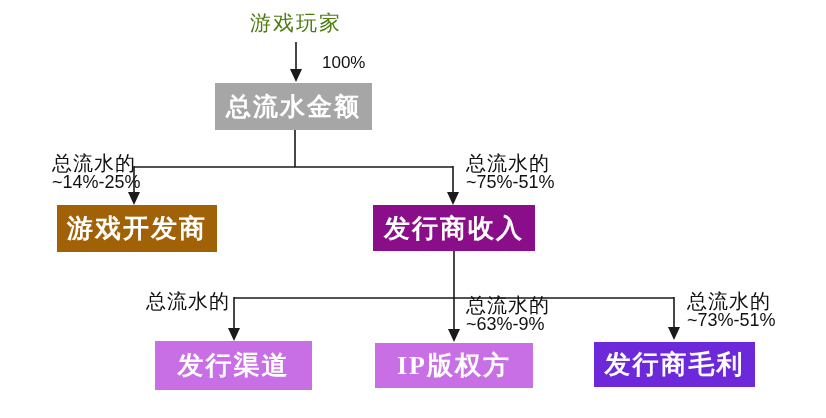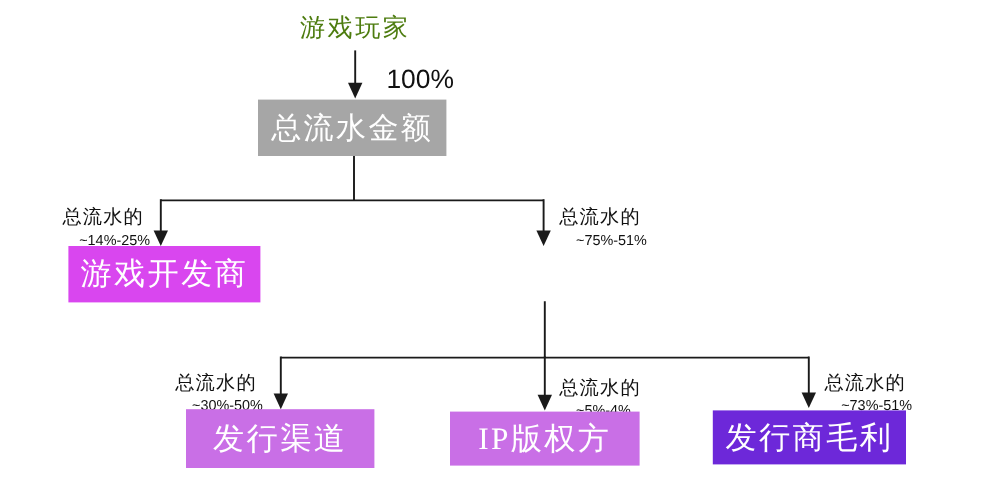--- a/index.html
+++ b/index.html
@@ -16,67 +16,65 @@
     position: absolute;
     left: 0; top: 0;
     width: 826px; height: 418px;
   }
   .node {
     position: absolute;
     display: flex;
     align-items: center;
     justify-content: center;
     text-align: center;
-    font-weight: normal;
+    font-weight: bold;
     letter-spacing: 2px;
     color: #ffffff;
     font-size: 26px;
   }
   .node-root {
     left: 215px; top: 83px; width: 157px; height: 47px;
     background: #A6A6A6;
     font-size: 25px;
   }
-  .node-l2a { left: 57px;  top: 205px; width: 160px; height: 47px; background: #d946ef; }
+  .node-l2a { left: 57px;  top: 205px; width: 160px; height: 47px; background: #a16207; }
   .node-l2b { left: 373px; top: 205px; width: 162px; height: 46px; background: #8A0E8A; }
   .node-l3a { left: 155px; top: 341px; width: 157px; height: 49px; background: #C96FE6; }
   .node-l3b { left: 375px; top: 343px; width: 158px; height: 45px; background: #C96FE6; }
   .node-l3c { left: 594px; top: 342px; width: 161px; height: 45px; background: #6d28d9; }
   .player-label {
     position: absolute;
     left: 226px; top: 9px; width: 140px;
     text-align: center;
     font-size: 21px;
     letter-spacing: 2px;
     color: #4d7c0f;
   }
   .pct-label {
     position: absolute;
     left: 322px; top: 53px;
     font-family: "Liberation Sans", "DejaVu Sans", sans-serif;
-    font-size: 22px;
+    font-size: 17px;
     color: #111111;
   }
   .share-label {
     position: absolute;
     line-height: 19px;
     white-space: nowrap;
   }
   .share-prefix {
     display: block;
-    font-size: 16px;
+    font-size: 20px;
     letter-spacing: 1px;
     font-family: "Liberation Serif", "DejaVu Serif", serif;
-    margin-top: 18px;
   }
   .share-range {
     display: block;
-    font-size: 12px;
+    font-size: 18px;
     font-family: "Liberation Sans", "DejaVu Sans", sans-serif;
-    margin-left: 14px;
   }
   .share-l2a { left: 52px;  top: 154px; }
   .share-l2b { left: 466px; top: 154px; }
   .share-l3a { left: 146px; top: 292px; }
   .share-l3b { left: 466px; top: 296px; }
   .share-l3c { left: 687px; top: 292px; }
 </style>
 </head>
 <body>
 
@@ -117,28 +115,28 @@
   <div class="share-label share-l2a">
     <span class="share-prefix">总流水的</span>
     <span class="share-range">~14%-25%</span>
   </div>
   <div class="share-label share-l2b">
     <span class="share-prefix">总流水的</span>
     <span class="share-range">~75%-51%</span>
   </div>
 
   <div class="node node-l2a">游戏开发商</div>
+  <div class="node node-l2b">发行商收入</div>
 
   <div class="share-label share-l3a">
     <span class="share-prefix">总流水的</span>
-    <span class="share-range">~30%-50%</span>
   </div>
   <div class="share-label share-l3b">
     <span class="share-prefix">总流水的</span>
-    <span class="share-range">~5%-4%</span>
+    <span class="share-range">~63%-9%</span>
   </div>
   <div class="share-label share-l3c">
     <span class="share-prefix">总流水的</span>
     <span class="share-range">~73%-51%</span>
   </div>
 
   <div class="node node-l3b">IP版权方</div>
   <div class="node node-l3a">发行渠道</div>
   <div class="node node-l3c">发行商毛利</div>
 

